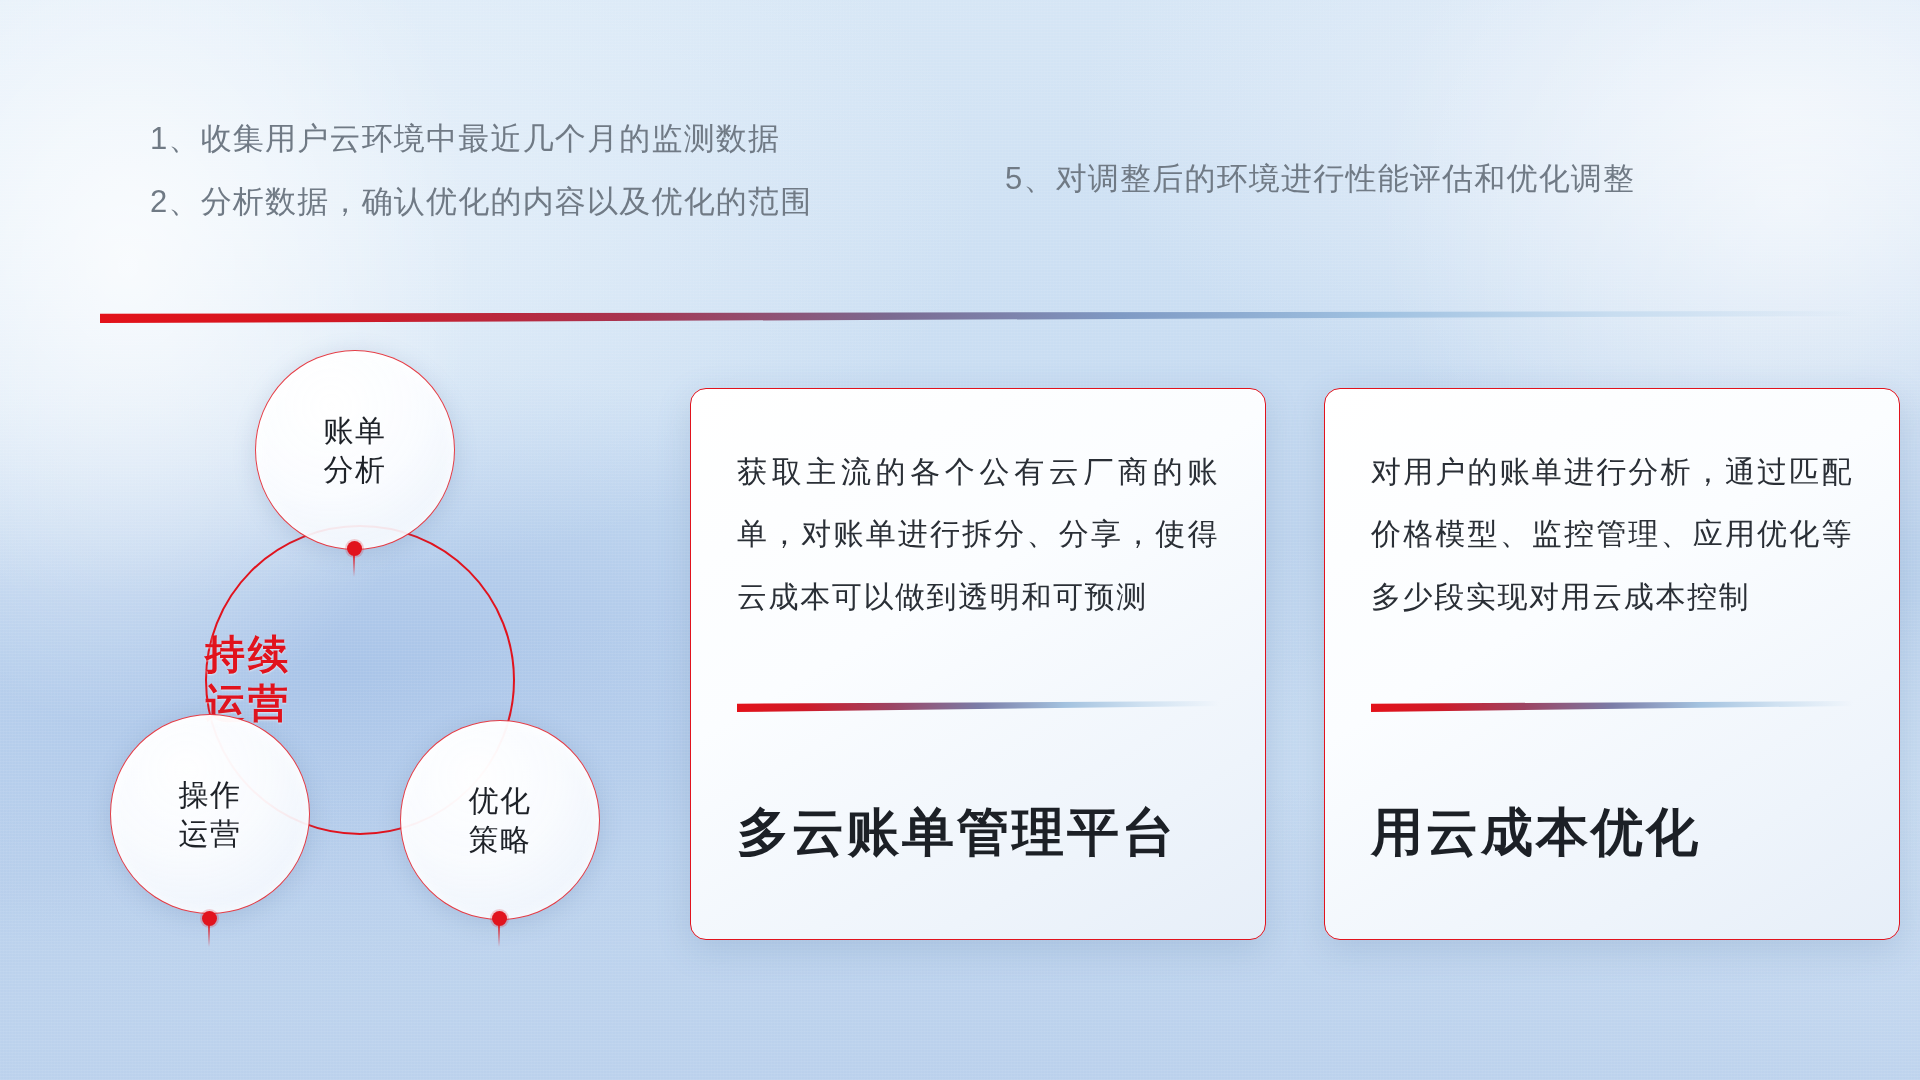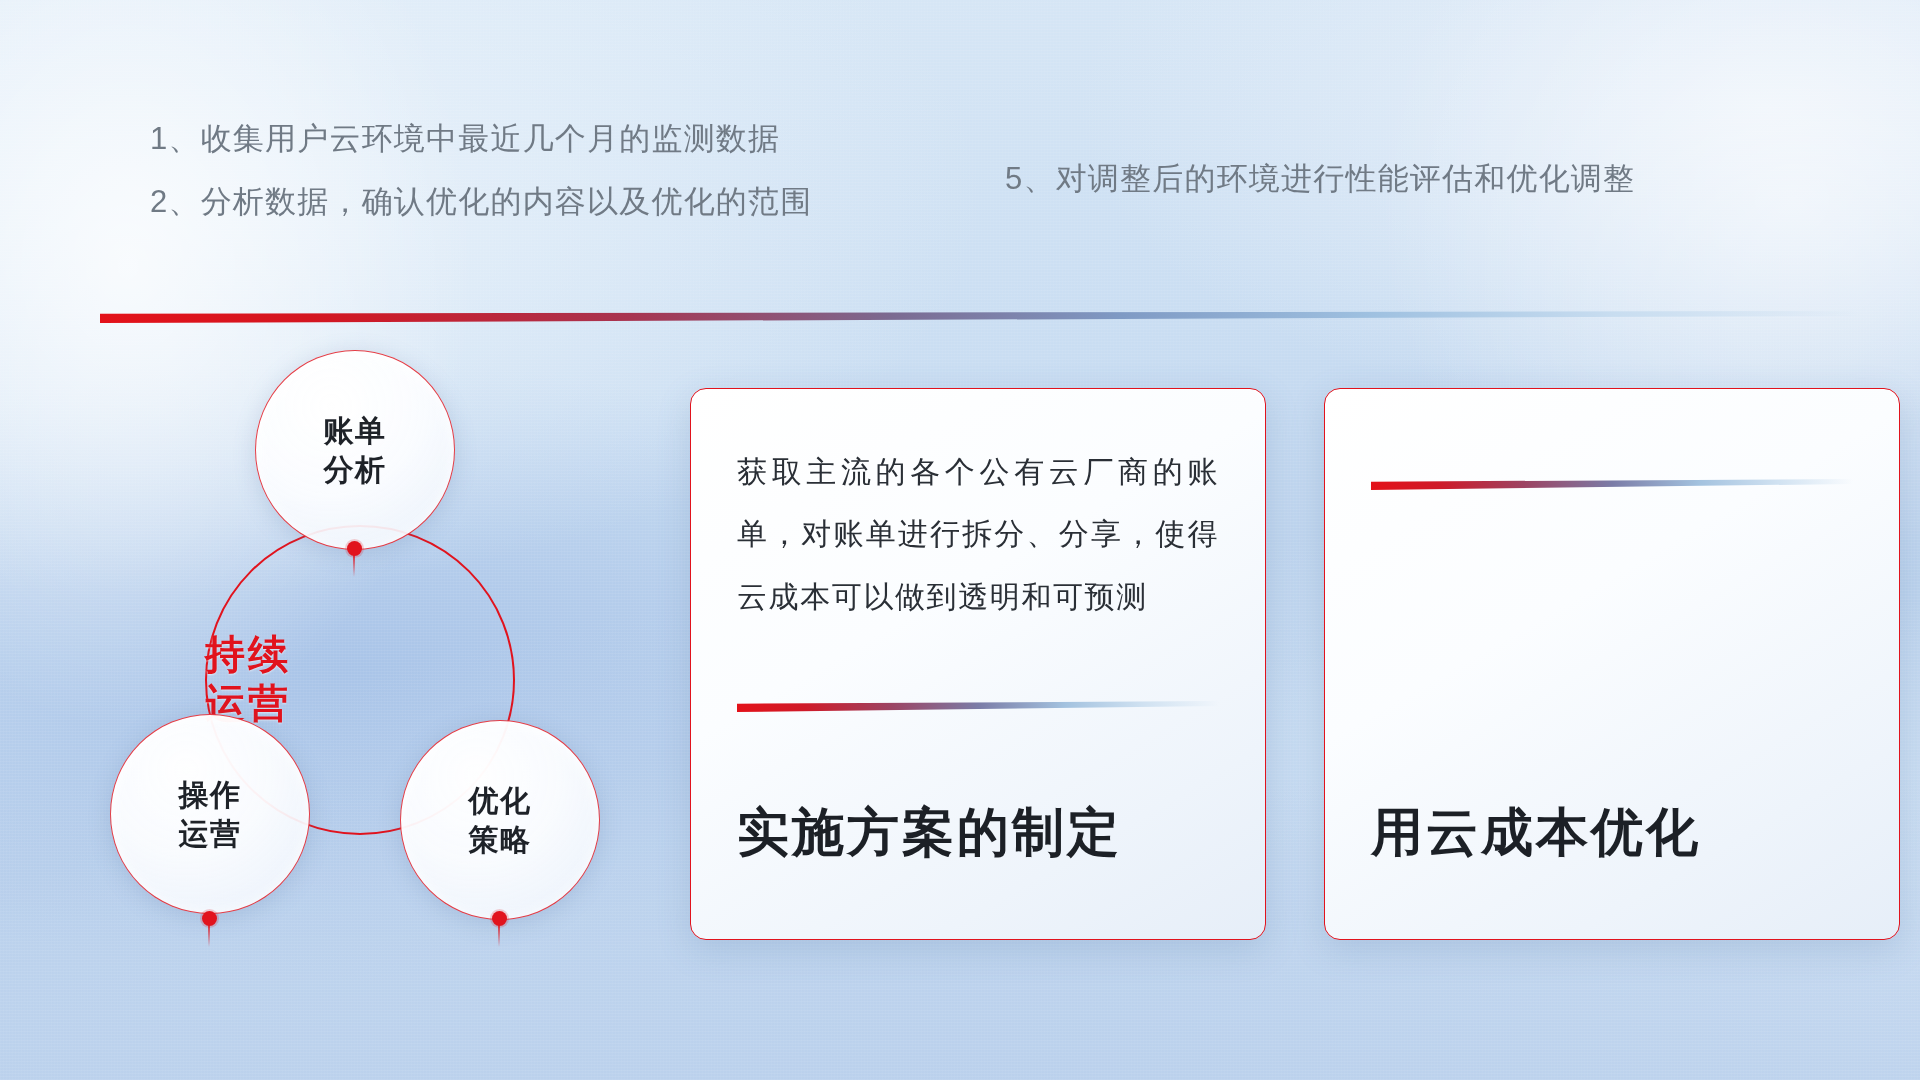--- a/index.html
+++ b/index.html
@@ -80,21 +80,21 @@
     background:
       radial-gradient(circle at 38% 28%, rgba(255,255,255,.99) 0%, rgba(252,253,255,.95) 45%, rgba(238,244,252,.88) 100%);
     box-shadow:0 4px 22px rgba(90,125,170,.22), inset 0 2px 14px rgba(255,255,255,.9);
     display:flex; align-items:center; justify-content:center;
     text-align:center;
   }
   .c-bubble.top   { left:155px; top:0px;   width:200px; height:200px; }
   .c-bubble.bleft { left:10px;  top:364px; width:200px; height:200px; }
   .c-bubble.bright{ left:300px; top:370px; width:200px; height:200px; }
   .bubble-txt{
-    font-size:30px; font-weight:700; color:#1e2228;
+    font-size:30px; font-weight:400; color:#1e2228;
     line-height:1.30; letter-spacing:1.5px; white-space:pre-line;
   }
   .dot{
     position:absolute; width:15px; height:15px; border-radius:50%;
     background:#e1131d; box-shadow:0 0 0 2px rgba(225,19,29,.2);
   }
   .dot.d-top   { left:247px; top:191px; }
   .dot.d-left  { left:102px; top:561px; }
   .dot.d-right { left:392px; top:561px; }
   .tail{
@@ -202,23 +202,24 @@
   <div class="tail t-right"></div>
 </div>
 
 <div id="cards">
 
   <div class="card">
     <div class="card-body">获取主流的各个公有云厂商的账单，对账单进行拆分、分享，使得云成本可以做到透明和可预测</div>
     <div class="card-rule">
         <i></i>
       </div>
-    <div class="card-title">实施方案的制定</div>
+    <div class="card-title">多云账单管理平台</div>
   </div>
 
   <div class="card">
+    <div class="card-body">对用户的账单进行分析，通过匹配价格模型、监控管理、应用优化等多少段实现对用云成本控制</div>
     <div class="card-rule">
         <i></i>
       </div>
     <div class="card-title">用云成本优化</div>
   </div>
 
 </div>
 
 </body></html>

